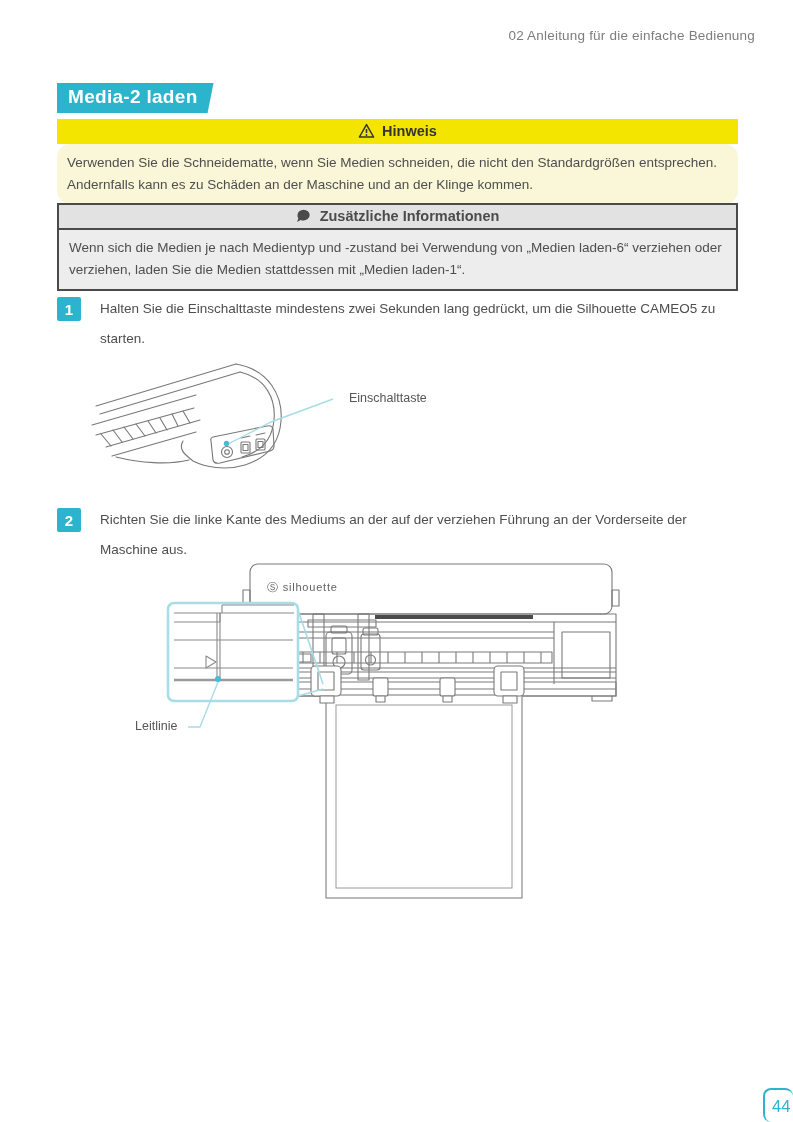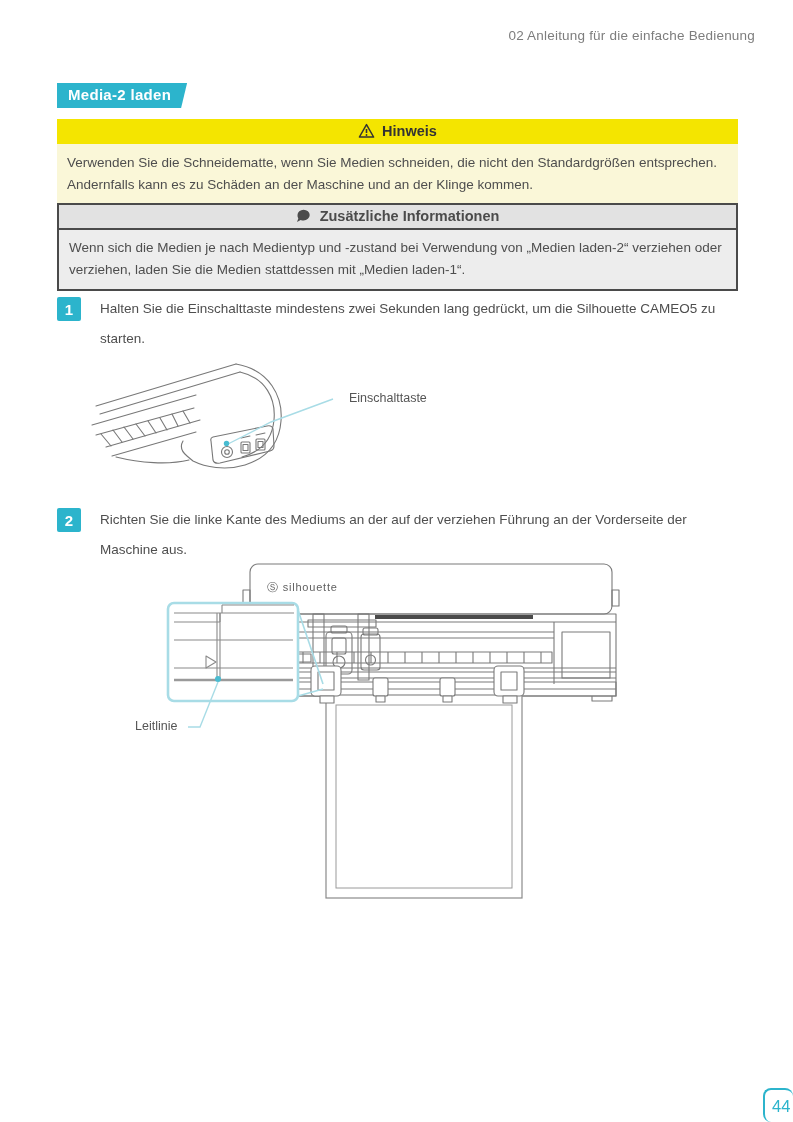--- a/index.html
+++ b/index.html
@@ -14,27 +14,27 @@
     --text:#4E4E4E;
     --muted:#7D7D7D;
   }
   *{box-sizing:border-box;margin:0;padding:0;}
   body{background:#e8e8e8;font-family:"Liberation Sans","DejaVu Sans",sans-serif;}
   .page{position:relative;width:793px;height:1122px;background:#ffffff;overflow:hidden;margin:0 auto;}
 
   .page-header{position:absolute;top:28px;right:38px;font-size:13.5px;color:var(--muted);letter-spacing:.2px;}
 
   .section-title{position:absolute;left:57px;top:83px;background:var(--accent);color:#fff;
-    font-size:15px;font-weight:bold;padding:3px 16px 5px 11px;letter-spacing:.3px;
+    font-size:19px;font-weight:bold;padding:3px 16px 5px 11px;letter-spacing:.3px;
     clip-path:polygon(0 0,100% 0,calc(100% - 6px) 100%,0 100%);}
 
   .notice-box{position:absolute;left:57px;top:119px;width:681px;}
   .notice-header{background:var(--notice-yellow);color:#333;font-weight:bold;font-size:14.5px;
     display:flex;align-items:center;justify-content:center;gap:7px;padding:4px 0 5px 0;}
-  .notice-body{background:var(--notice-body-bg);color:var(--text);font-size:13.5px;line-height:1.6;padding:8px 10px 9px 10px;}
+  .notice-body{background:var(--notice-body-bg);color:var(--text);font-size:13.5px;line-height:1.6;padding:8px 10px 9px 10px;border-radius:13px;}
 
   .info-box{position:absolute;left:57px;top:203px;width:681px;border:2px solid var(--info-border);background:var(--info-body-bg);}
   .info-header{background:var(--info-header-bg);border-bottom:2px solid var(--info-border);color:#4b4b4b;
     font-weight:bold;font-size:14.5px;display:flex;align-items:center;justify-content:center;gap:9px;padding:3px 0 4px 0;}
   .info-body{color:var(--text);font-size:13.5px;line-height:1.6;padding:7px 10px 9px 10px;}
 
   .step{position:absolute;left:57px;width:682px;display:flex;gap:19px;}
   .step-1{top:297px;}
   .step-2{top:508px;}
   .step-num{flex:none;width:24px;height:24px;background:var(--accent);color:#fff;border-radius:2px;
@@ -73,21 +73,21 @@
     <div class="notice-body">Verwenden Sie die Schneidematte, wenn Sie Medien schneiden, die nicht den Standardgrößen entsprechen. Andernfalls kann es zu Schäden an der Maschine und an der Klinge kommen.</div>
   </div>
 
   <div class="info-box">
     <div class="info-header">
       <svg width="15" height="14" viewBox="0 0 15 14">
         <path d="M7.6,0.8 a6.1,5.3 0 0 1 0,10.6 a7.5,7.5 0 0 1 -2.9,-0.5 L1,13 L2.3,9.4 A5.2,5.2 0 0 1 1.5,6.1 a6.1,5.3 0 0 1 6.1,-5.3 Z" fill="#4b4b4b"></path>
       </svg>
       <span>Zusätzliche Informationen</span>
     </div>
-    <div class="info-body">Wenn sich die Medien je nach Medientyp und -zustand bei Verwendung von „Medien laden-2“ verziehen oder verziehen, laden Sie die Medien stattdessen mit „Medien laden-1“.</div>
+    <div class="info-body">Wenn sich die Medien je nach Medientyp und -zustand bei Verwendung von „Medien laden-6“ verziehen oder verziehen, laden Sie die Medien stattdessen mit „Medien laden-1“.</div>
   </div>
 
   <div class="step step-1">
     <div class="step-num">1</div>
     <div class="step-text">Halten Sie die Einschalttaste mindestens zwei Sekunden lang gedrückt, um die Silhouette CAMEO5 zu starten.</div>
   </div>
 
   <div class="fig fig1">
     <svg viewBox="0 0 390 135" width="390" height="135">
       <g fill="none" stroke="#787878" stroke-width="1.1" stroke-linecap="round" stroke-linejoin="round">

